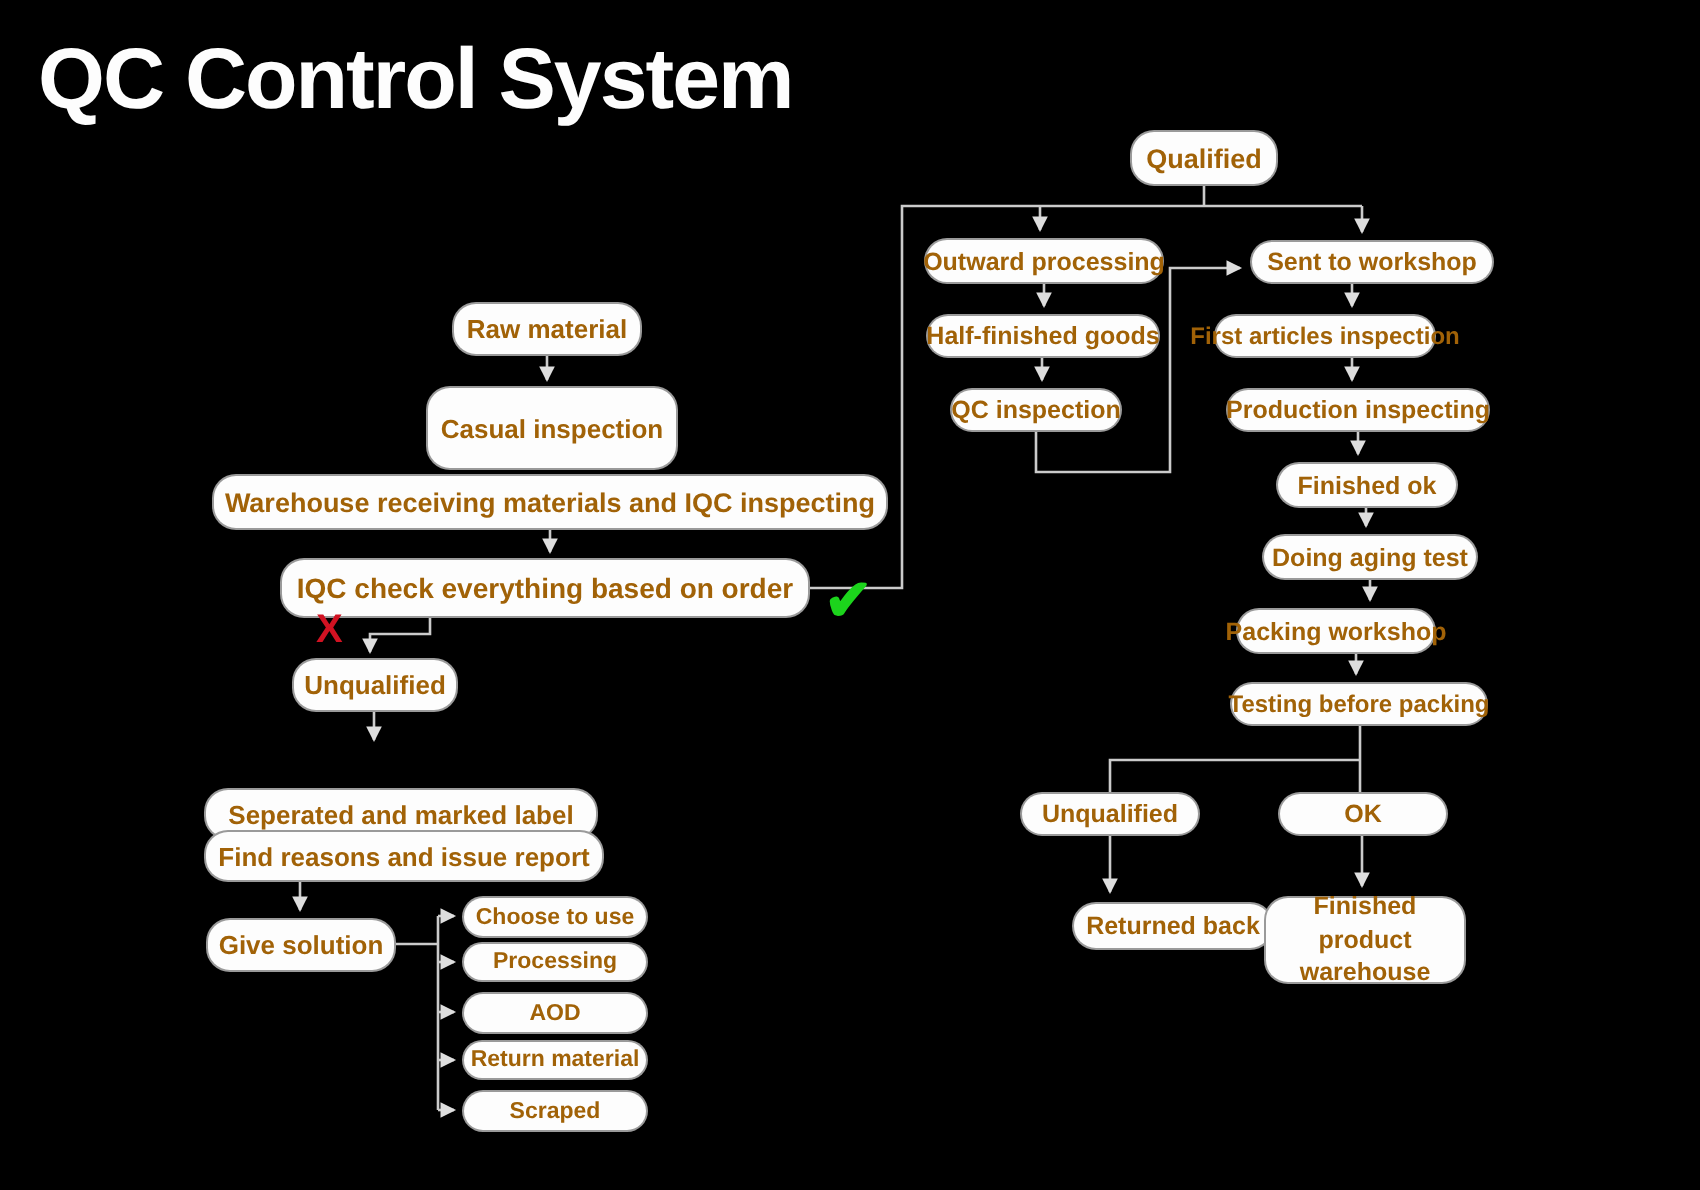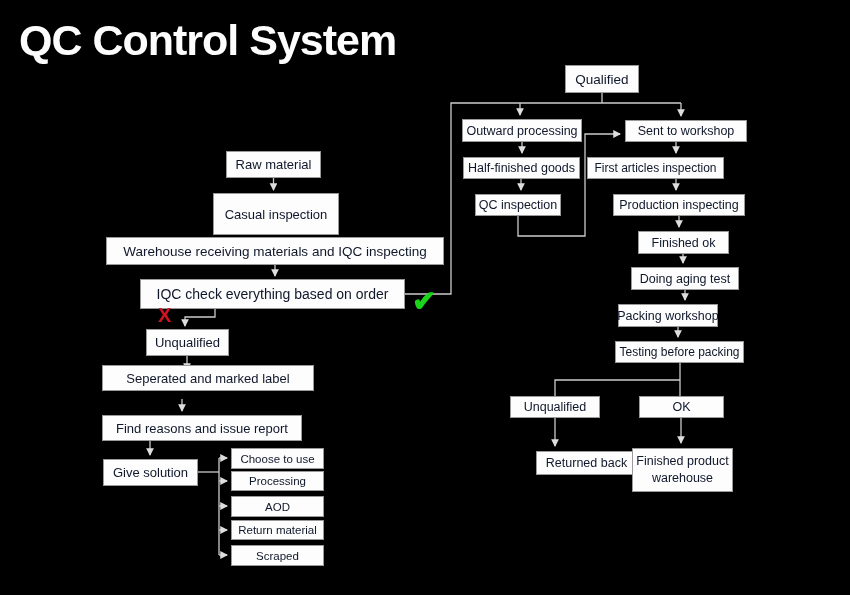--- a/index.html
+++ b/index.html
@@ -1,49 +1,49 @@
 <!DOCTYPE html>
 <html><head>
 <meta charset="utf-8">
 <style>
   html,body{margin:0;padding:0;background:#000;}
   .canvas{position:relative;width:850px;height:595px;background:#000;overflow:hidden;
           font-family:"Liberation Sans", sans-serif;}
   .title{position:absolute;left:19px;top:16px;font-size:43px;font-weight:700;
          letter-spacing:-1px;color:#fdfdfd;white-space:nowrap;}
   svg.wires{position:absolute;left:0;top:0;z-index:1;}
-  .node{position:absolute;z-index:2;background:#fdfdfd;color:#0f172a;
+  .node{position:absolute;z-index:2;background:#fdfdfd;color:#a16207;
         display:flex;align-items:center;justify-content:center;
-        font-weight:400;font-size:13px;white-space:nowrap;box-sizing:border-box;
-        box-shadow:0 0 0 1px #9a9a9a;}
+        font-weight:700;font-size:13px;white-space:nowrap;box-sizing:border-box;
+        box-shadow:0 0 0 1px #9a9a9a;border-radius:11px;}
   .rc{font-size:12.5px;}
   .sm{font-size:11.5px;}
   .mark{position:absolute;z-index:3;line-height:1;font-weight:800;}
   #mark_fail{left:158px;top:305px;font-size:20px;color:#d11222;}
   #mark_pass{left:412px;top:287px;font-size:29px;color:#1cd41c;}
   
   #n_raw{left:227px;top:152px;width:93px;height:25px;}
   #n_casual{left:214px;top:194px;width:124px;height:40px;}
   #n_warehouse{left:107px;top:238px;width:336px;height:26px;font-size:13.5px;}
   #n_iqc{left:141px;top:280px;width:263px;height:28px;font-size:14px;}
   #n_unq_l{left:147px;top:330px;width:81px;height:25px;}
-  #n_sep{left:103px;top:366px;width:210px;height:24px;}
+  #n_sep{left:103px;top:395px;width:195px;height:24px;}
   #n_find{left:103px;top:416px;width:198px;height:24px;}
   #n_give{left:104px;top:460px;width:93px;height:25px;}
   #n_choose{left:232px;top:449px;width:91px;height:19px;}
   #n_proc{left:232px;top:472px;width:91px;height:18px;}
   #n_aod{left:232px;top:497px;width:91px;height:19px;}
   #n_return{left:232px;top:521px;width:91px;height:18px;}
   #n_scraped{left:232px;top:546px;width:91px;height:19px;}
   #n_qualified{left:566px;top:66px;width:72px;height:26px;font-size:13.5px;}
   #n_outward{left:463px;top:120px;width:118px;height:21px;}
   #n_half{left:464px;top:158px;width:115px;height:20px;}
   #n_qc{left:476px;top:195px;width:84px;height:20px;}
   #n_sent{left:626px;top:121px;width:120px;height:20px;}
-  #n_first{left:588px;top:158px;width:135px;height:20px;font-size:12px;text-align:right;}
+  #n_first{left:608px;top:158px;width:109px;height:20px;font-size:12px;text-align:right;}
   #n_prod{left:614px;top:195px;width:130px;height:20px;}
   #n_finok{left:639px;top:232px;width:89px;height:21px;}
   #n_aging{left:632px;top:268px;width:106px;height:21px;}
   #n_packing{left:619px;top:305px;width:98px;height:21px;}
   #n_testing{left:616px;top:342px;width:127px;height:20px;font-size:12px;}
   #n_unq_r{left:511px;top:397px;width:88px;height:20px;}
   #n_ok{left:640px;top:397px;width:83px;height:20px;}
   #n_returned{left:505px;top:452px;width:99px;height:22px;margin-left:32px;}
   #n_fpw{left:633px;top:449px;width:99px;height:42px;white-space:normal;
          text-align:center;line-height:1.35;}

